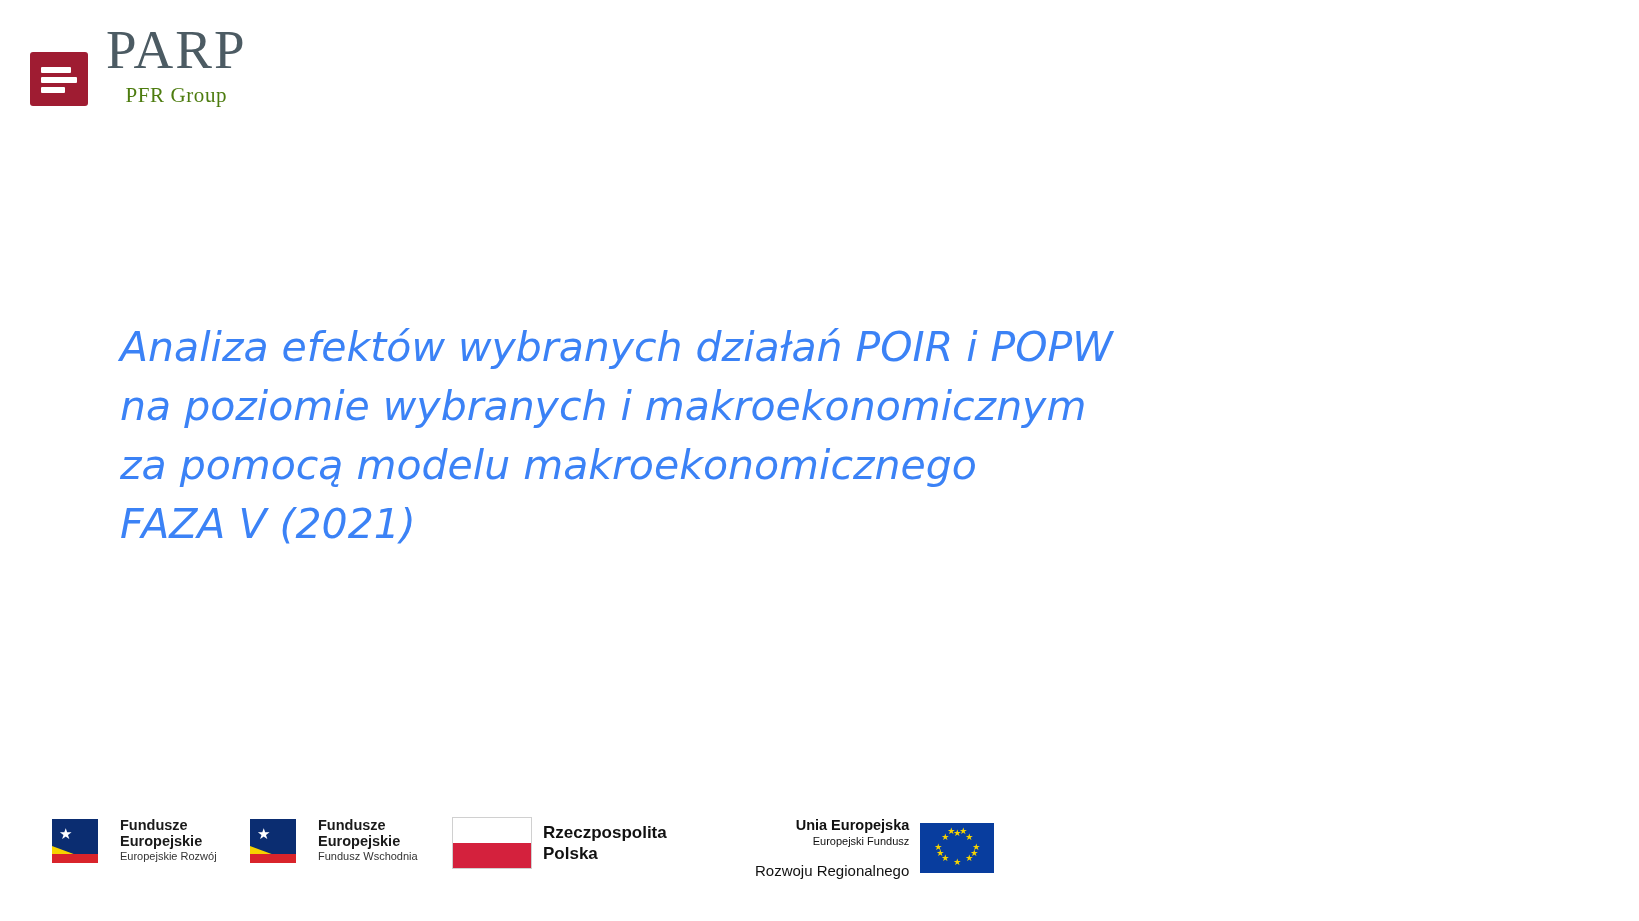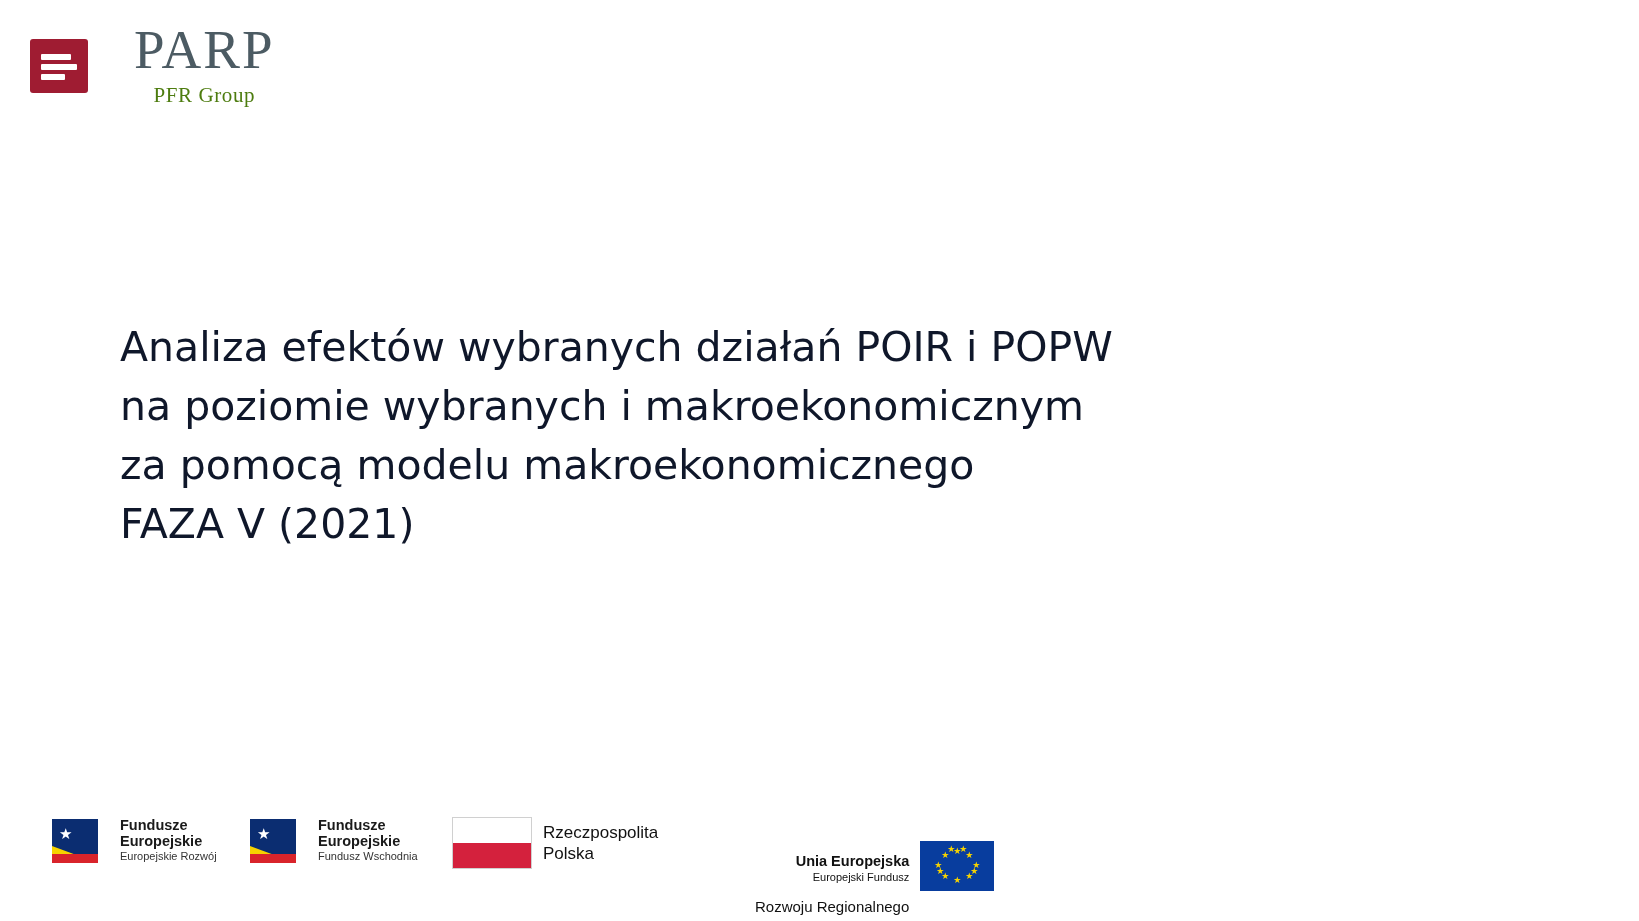--- a/index.html
+++ b/index.html
@@ -22,22 +22,21 @@
     height: 921px;
     background: #ffffff;
   }
 
   
   .parp-logo {
     position: absolute;
     left: 30px;
     top: 22px;
     display: flex;
-    align-items: center;
-    gap: 28px;
+    align-items: flex-end;
   }
   .parp-mark {
     width: 58px;
     height: 54px;
     background: #9f1c32;
     border-radius: 3px;
     position: relative;
     margin-top: 4px;
     flex: none;
   }
@@ -74,23 +73,24 @@
 
   
   .title-block {
     position: absolute;
     left: 120px;
     top: 318px;
     width: 1180px;
   }
   .title-line {
     font-family: "DejaVu Sans", sans-serif;
+    font-style: italic;
     font-size: 41px;
     line-height: 59px;
-    color: #0f172a;
+    color: #3b82f6;
     white-space: nowrap;
   }
 
   
   .footer {
     position: absolute;
     left: 0;
     bottom: 42px;
     width: 1639px;
     height: 70px;
@@ -146,36 +146,36 @@
     width: 78px;
     height: 50px;
     border: 1px solid #d0d0d0;
     flex: none;
   }
   .pl-flag .white { height: 50%; background: #ffffff; }
   .pl-flag .red { height: 50%; background: #d4213d; }
   .rp-txt {
     margin-left: 11px;
     color: #111;
-    font-weight: normal;
+    font-weight: bold;
     font-size: 17px;
     line-height: 21px;
   }
 
   .ue-logo {
     position: absolute;
     display: flex;
     align-items: center;
   }
   .ue-txt {
     text-align: right;
     margin-right: 11px;
     color: #111;
   }
-  .ue-txt .u1 { font-size: 14.5px; font-weight: bold; line-height: 17px; margin-top: 36px; }
+  .ue-txt .u1 { font-size: 14.5px; font-weight: bold; line-height: 17px; }
   .ue-txt .u2 { font-size: 11px; line-height: 14px; }
   .ue-txt .u3 { font-size: 15px; line-height: 14px; margin-top: 16px; }
   .eu-flag {
     width: 74px;
     height: 50px;
     background: #083d9e;
     position: relative;
     flex: none;
   }
   .eu-flag .s {

